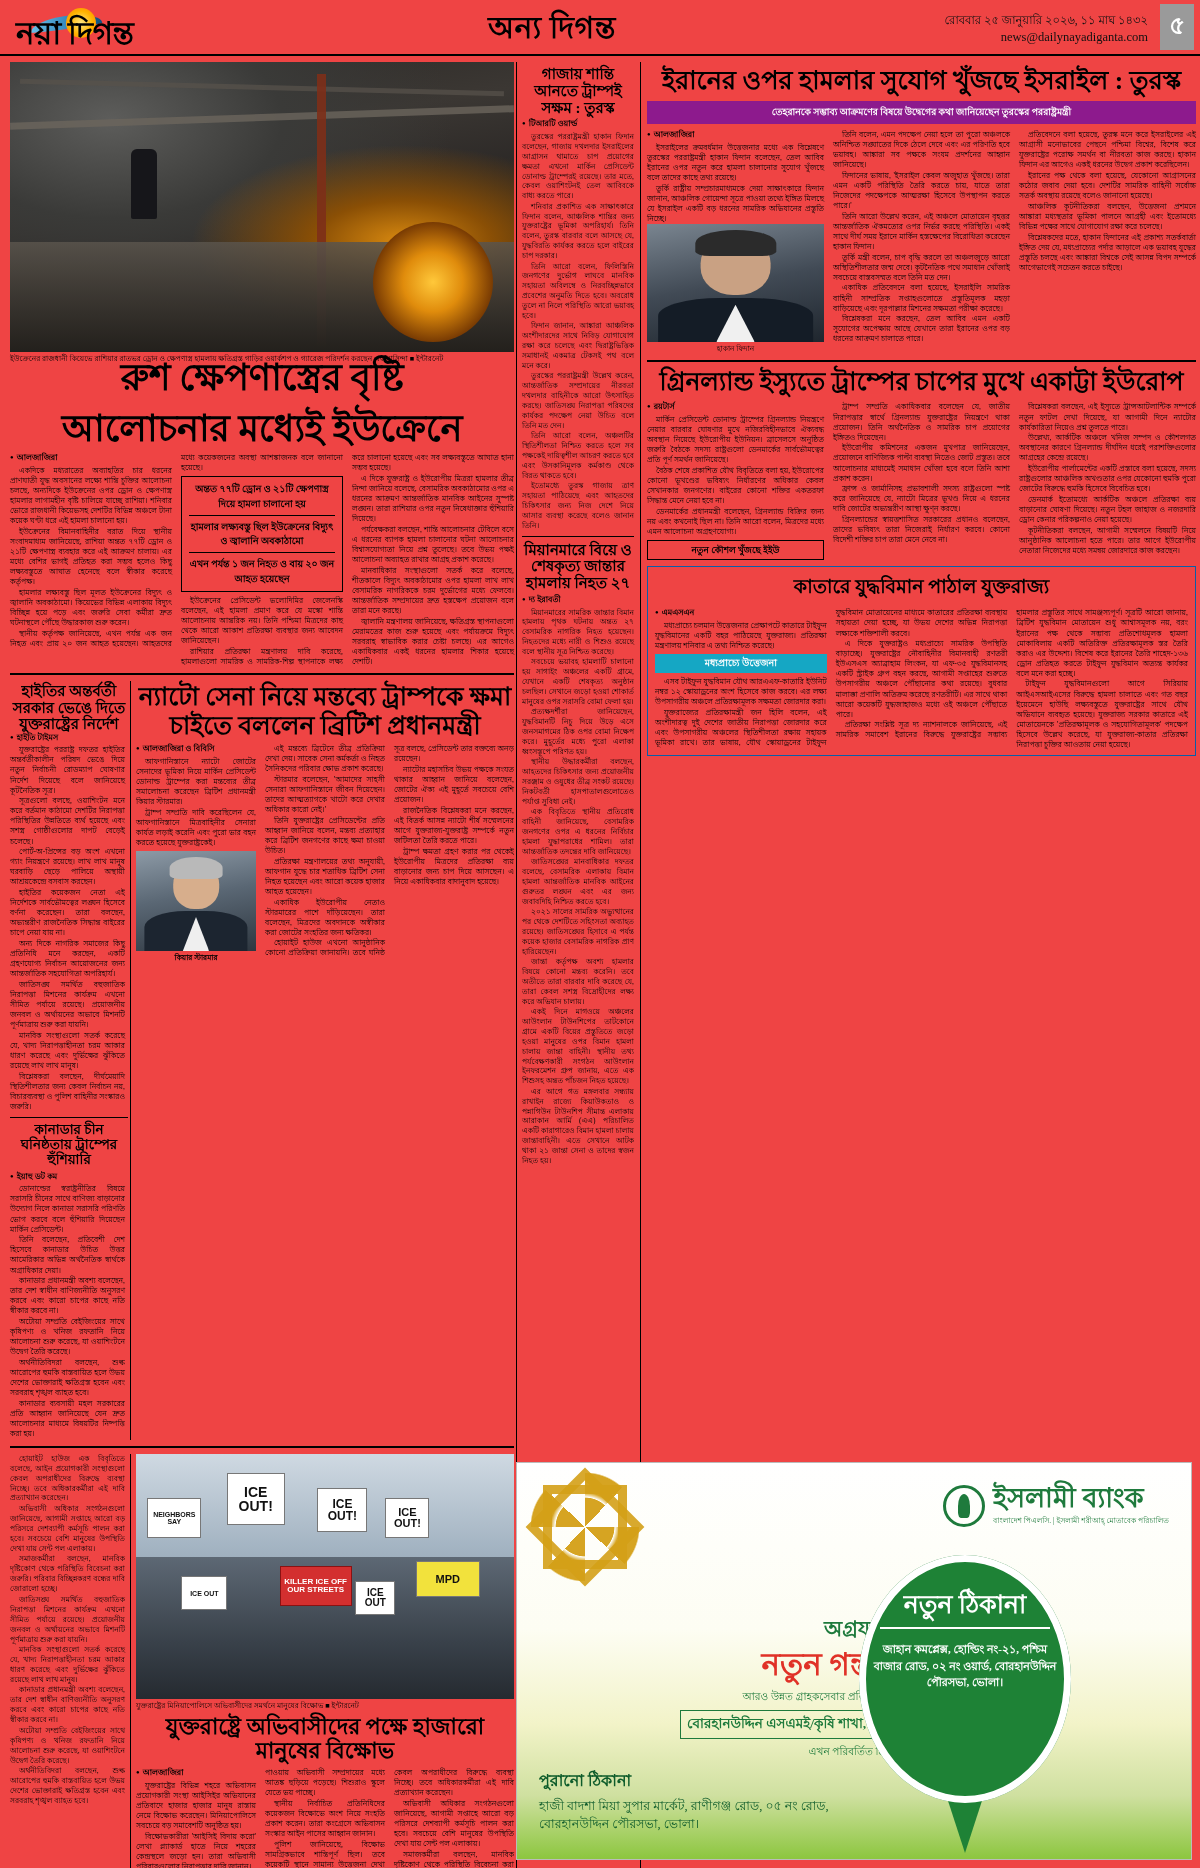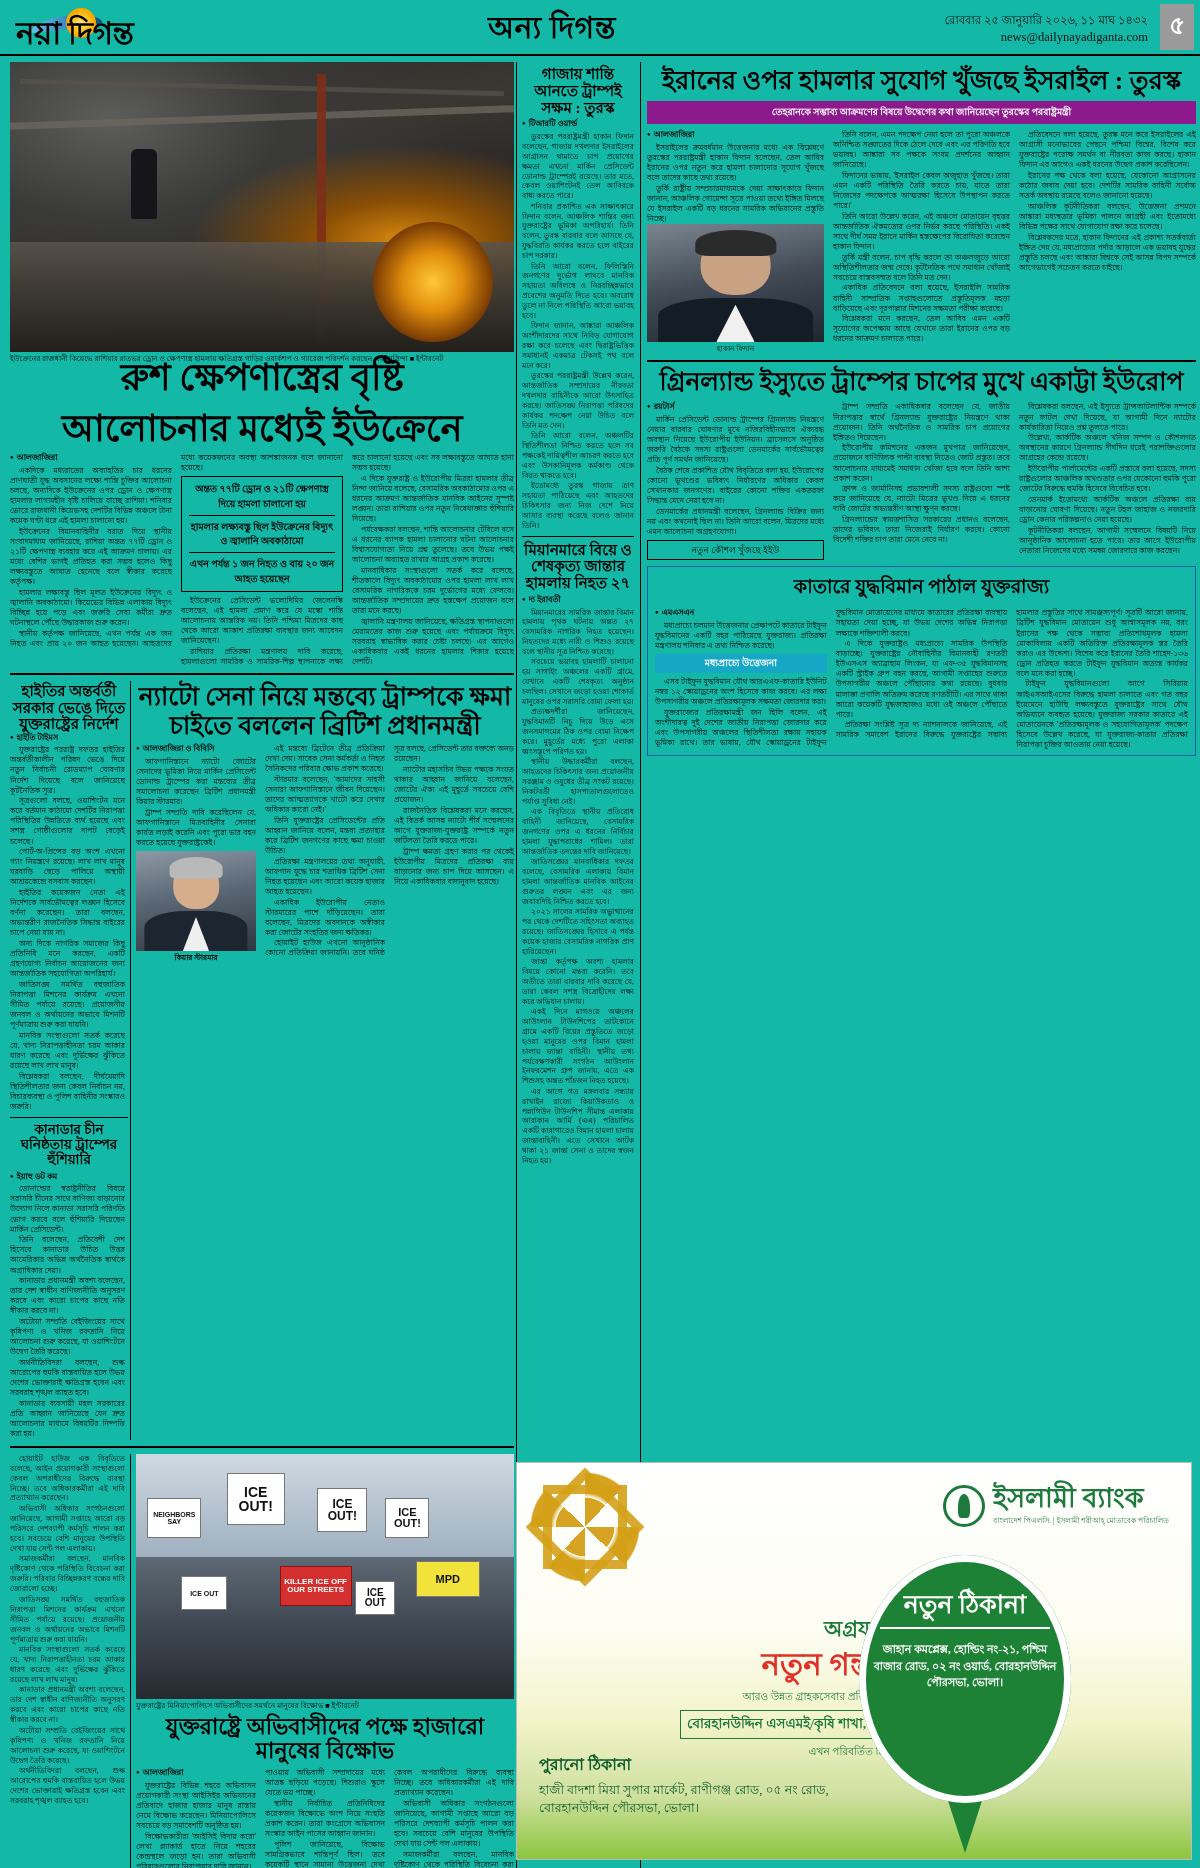--- a/index.html
+++ b/index.html
@@ -9,21 +9,21 @@
     height: 1868px;
     background: #ffffff;
     font-family: "Liberation Serif", "DejaVu Serif", serif;
     color: #000;
     overflow: hidden;
   }
   .page {
     position: relative;
     width: 1200px;
     height: 1868px;
-    background: #14b8a6;
+    background: #ef4444;
     padding: 0;
   }
 
   
   .masthead {
     position: relative;
     height: 56px;
     display: flex;
     align-items: center;
     padding: 4px 8px 0 12px;
@@ -124,21 +124,21 @@
   
   .rhead1 { font-size: 25.5px; font-weight: bold; text-align: center; line-height: 1.14; margin: 4px 0 6px; }
   .kicker {
     background: #8d1a8d; color: #fff; text-align: center; font-size: 9.3px;
     padding: 4px 6px; font-weight: bold; margin-bottom: 6px;
   }
   .rhead2 { font-size: 25px; font-weight: bold; text-align: center; line-height: 1.15; margin: 6px 0 6px; }
 
   .boxed-ad { border: 1.3px solid #0b5ea8; padding: 5px 7px; margin-top: 6px; }
   .boxed-ad h3 { text-align:center; font-size: 19px; font-weight: bold; margin-bottom: 4px; }
-  .tagbox { border: 1.2px solid #000; font-size: 9px; font-weight: normal; text-align: center;
+  .tagbox { border: 1.2px solid #000; font-size: 9px; font-weight: bold; text-align: center;
       padding: 3px 4px; line-height: 1.35; margin: 3px 0 4px; break-inside: avoid;}
   .tealtag { background: #15a7c4; color: #fff; font-size: 9.5px; font-weight: bold;
       text-align: center; padding: 3px 5px; margin: 3px 0 4px; break-inside: avoid; }
 
   
   .protest { height: 245px; position: relative; overflow: hidden;
      background: linear-gradient(180deg,#b9c8d4 0%, #8ea0b0 22%, #6d7b87 48%, #4b5560 100%); }
   .protest .sky { position:absolute; inset:0 0 58% 0; background: linear-gradient(180deg,#cfd9e2,#9fb0bf); }
   .protest .crowd { position:absolute; left:0; bottom:0; width:100%; height:58%;
      background: linear-gradient(180deg,#5d6874 0%, #39414a 60%, #252a30 100%); }
@@ -177,21 +177,21 @@
      width: 12px; height: 24px; border-radius: 50% 50% 24% 24%; background:#1e7a3c; }
   .ad-logo .name { font-size: 27px; font-weight: bold; color: #1e7a3c; line-height: 1; }
   .ad-logo .sub { font-size: 7.5px; color: #1e7a3c; margin-top: 3px; }
   .ad-left { position: absolute; left: 108px; top: 150px; width: 285px; text-align: right; }
   .ad-left .l1 { font-size: 21px; font-weight: bold; color: #1e7a3c; }
   .ad-left .l2 { font-size: 31px; font-weight: bold; color: #e03127; line-height: 1.1; }
   .ad-left .l3 { font-size: 10.5px; color: #1e7a3c; margin-top: 7px; }
   .ad-left .l4 { display: inline-block; border: 1px solid #1e7a3c; color: #1e7a3c;
       font-size: 13.5px; font-weight: bold; padding: 2px 6px; margin-top: 4px; }
   .ad-left .l5 { font-size: 10.5px; color: #1e7a3c; margin-top: 5px; }
-  .ad-old { position: absolute; left: 22px; bottom: 42px; width: 340px; color: #0e5c2b; }
+  .ad-old { position: absolute; left: 22px; bottom: 26px; width: 340px; color: #0e5c2b; }
   .ad-old .t { font-size: 16px; font-weight: bold; margin-bottom: 2px; }
   .ad-old .d { font-size: 12.5px; line-height: 1.45; }
   .pin { position: absolute; right: 120px; top: 92px; width: 212px; height: 300px; }
   .pin .balloon { position: absolute; left: 0; top: 0; width: 212px; height: 248px;
       border-radius: 50%; background: #1e8236; box-shadow: inset 0 0 0 7px #ffffff; }
   .pin .tip { position: absolute; left: 50%; top: 212px; transform: translateX(-50%);
       width: 0; height: 0; border-left: 28px solid transparent; border-right: 28px solid transparent;
       border-top: 86px solid #1e8236; }
   .pin .bhead { position: absolute; left: 50%; top: 30px; transform: translateX(-50%);
       width: 172px; text-align: center; color: #fff; font-size: 25px; font-weight: bold; }

